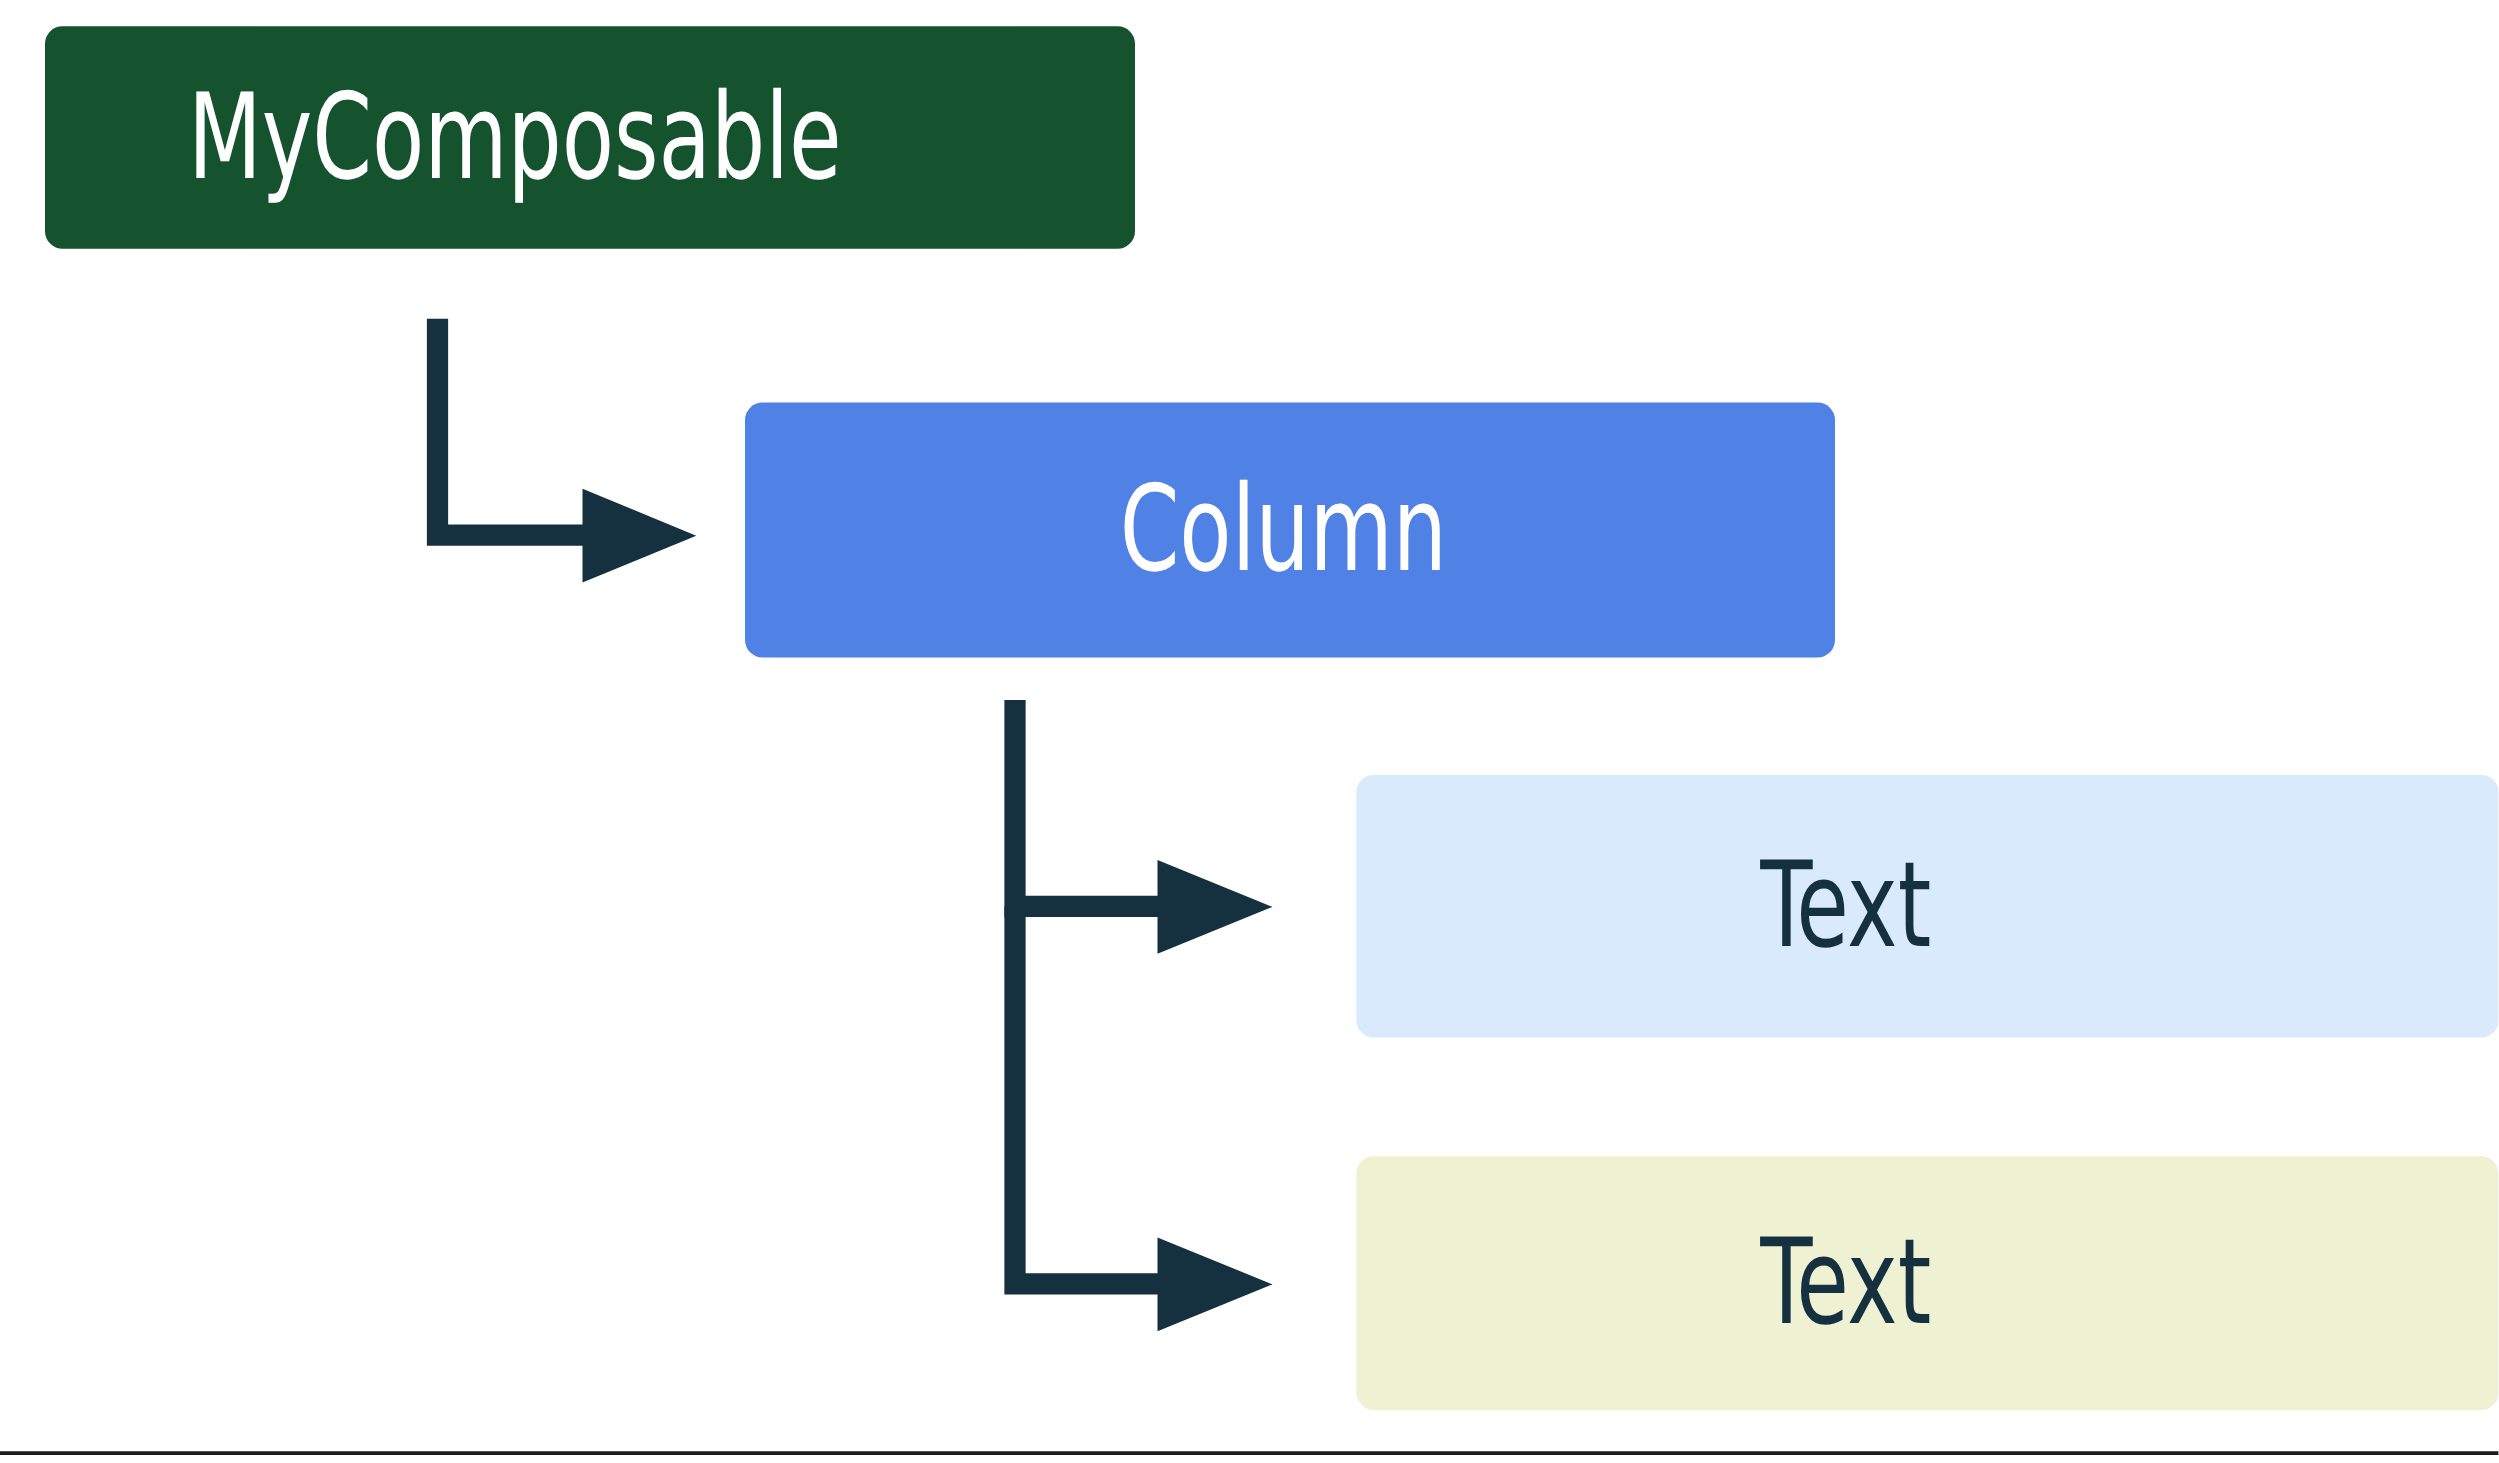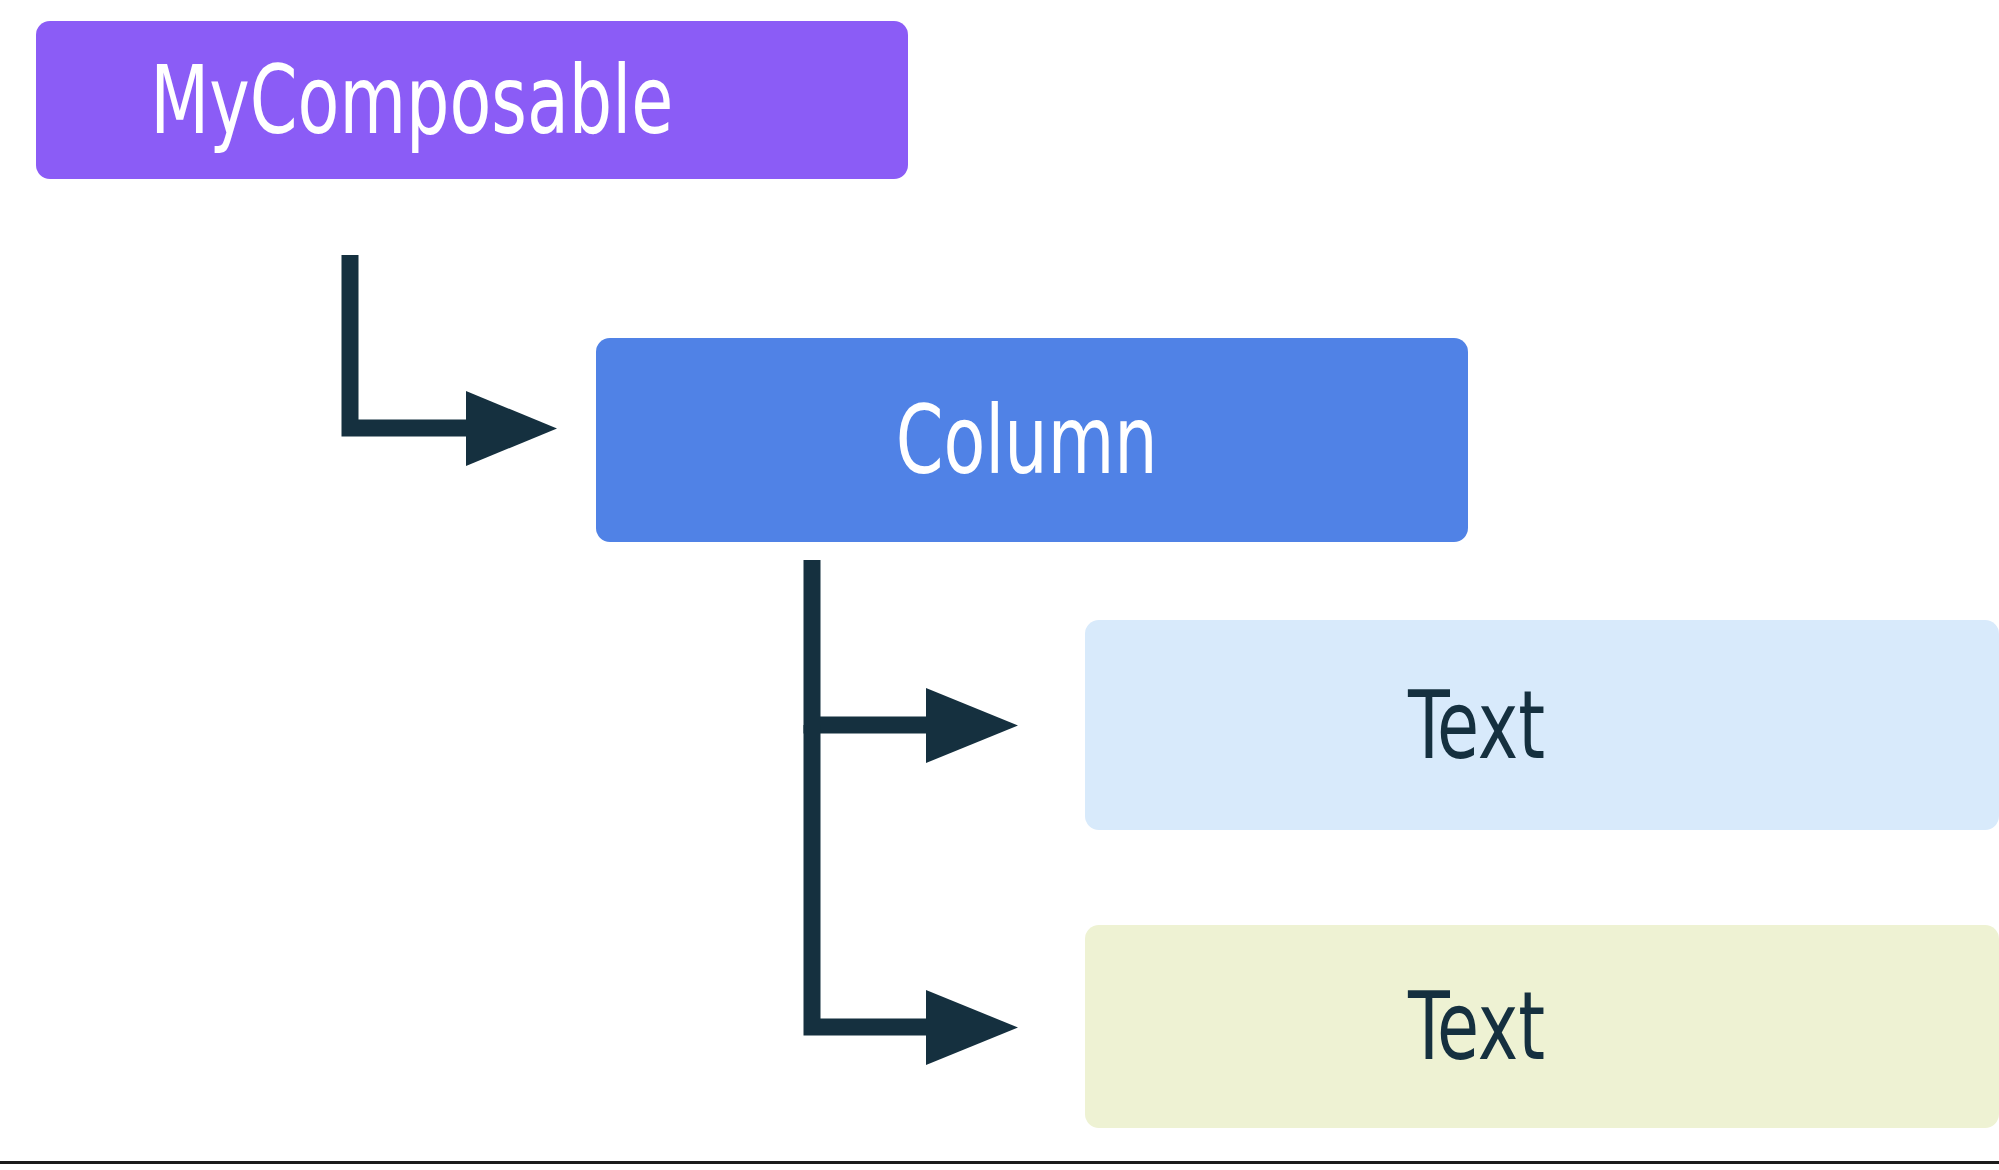--- a/index.html
+++ b/index.html
@@ -33,32 +33,32 @@
     letter-spacing: 0px;
     line-height: 1;
     transform: scaleX(0.80);
     transform-origin: center center;
   }
   
   #node-mycomposable {
     left: 36px;
     top: 21px;
     width: 872px;
-    height: 158px;
-    background: #8b5cf6;
+    height: 178px;
+    background: #14532d;
   }
   #node-mycomposable .node-label {
     font-size: 95px;
     color: #ffffff;
     margin-right: 120px;
   }
   
   #node-column {
     left: 596px;
-    top: 338px;
+    top: 322px;
     width: 872px;
     height: 204px;
     background: #5082E6;
   }
   #node-column .node-label {
     font-size: 95px;
     color: #ffffff;
     margin-right: 10px;
   }
   

